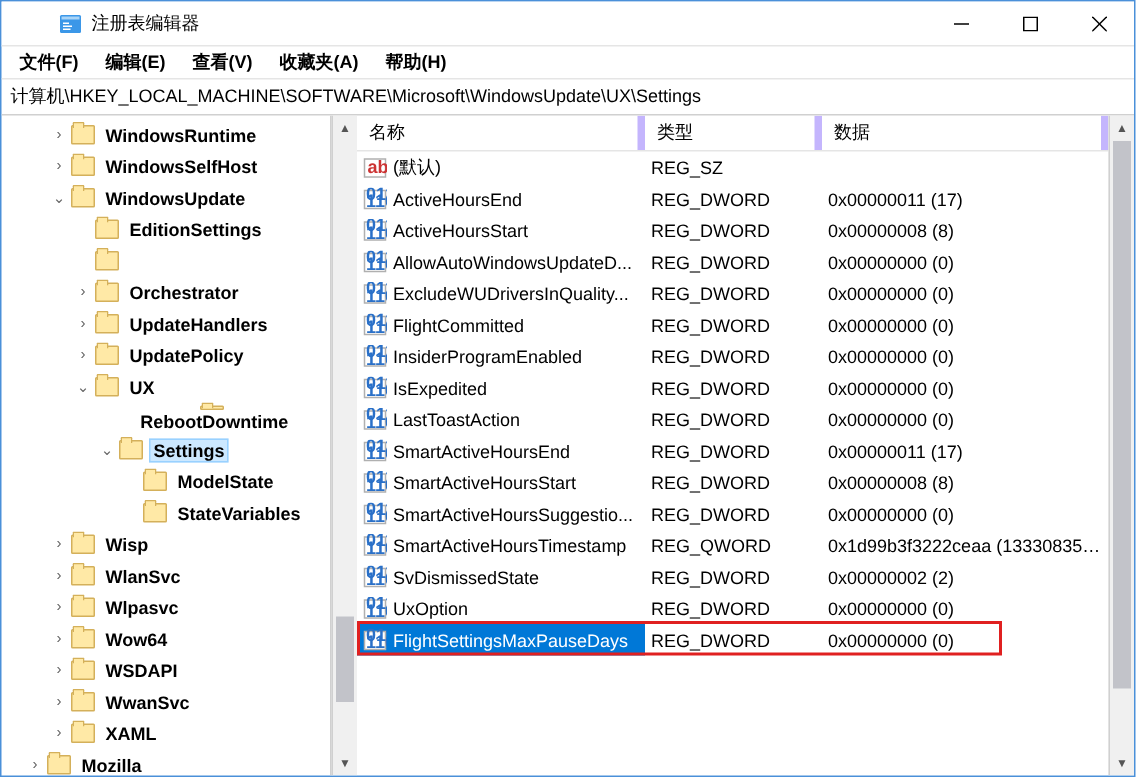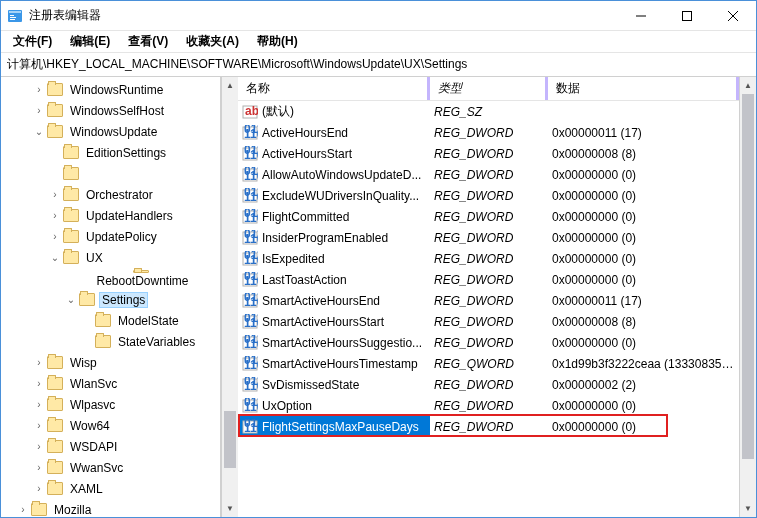--- a/index.html
+++ b/index.html
@@ -1,49 +1,49 @@
 <!DOCTYPE html>
 <html><head>
 <meta charset="utf-8">
 <style>
 * { margin: 0; padding: 0; box-sizing: border-box; font-family: "Microsoft YaHei", "Segoe UI", Tahoma, sans-serif; font-size: 12px; }
 body { background: #fff; width: 757px; height: 518px; border: 1px solid #4a90d9; display: flex; flex-direction: column; overflow: hidden; }
-.titlebar { height: 30px; display: flex; align-items: center; background: #fff; border-bottom: 1px solid #e5e5e5; }
+.titlebar { height: 30px; display: flex; align-items: center; background: #fff; border-bottom: 1px solid #e5e5e5; padding-left: 32px; }
 .titlebar-icon { width: 16px; height: 16px; margin: 0 6px; }
 .titlebar-text { flex: 1; font-size: 12px; }
 .win-btns { display: flex; }
 .win-btn { width: 46px; height: 30px; display: flex; align-items: center; justify-content: center; cursor: pointer; }
 .menubar { height: 22px; display: flex; align-items: center; padding: 0 4px; border-bottom: 1px solid #e5e5e5; gap: 2px; font-weight: bold; }
 .menu-item { padding: 2px 8px; cursor: pointer; }
 .addressbar { height: 24px; border-bottom: 1px solid #d0d0d0; display: flex; align-items: center; padding: 0 6px; }
 .addressbar-text { font-size: 12px; }
 .content { flex: 1; display: flex; overflow: hidden; }
 .tree-pane { width: 220px; border-right: 1px solid #d0d0d0; overflow: auto; padding: 2px 0; position: relative; }
 .tree-node { display: flex; align-items: center; height: 21px; white-space: nowrap; cursor: pointer; }
 .tree-toggle { width: 12px; height: 12px; display: flex; align-items: center; justify-content: center; margin-right: 2px; font-size: 10px; color: #666; }
 .tree-icon { width: 16px; height: 13px; background: #ffe9a6; border: 1px solid #d4b05a; border-radius: 1px; margin-right: 4px; position: relative; }
 .tree-icon::before { content: ""; position: absolute; top: -3px; left: 0; width: 6px; height: 3px; background: #ffe9a6; border: 1px solid #d4b05a; border-bottom: none; border-radius: 1px 1px 0 0; }
-.tree-label { padding: 1px 3px; }
+.tree-label { padding: 1px 3px; font-weight: bold; }
 .tree-label.selected { background: #cce8ff; border: 1px solid #99d1ff; padding: 0 2px; }
 .list-pane { flex: 1; display: flex; flex-direction: column; overflow: hidden; }
 .list-header { height: 24px; display: flex; align-items: center; border-bottom: 1px solid #e5e5e5; }
-.list-header .col { padding: 0 8px; border-right: 3px solid #c4b5fd; height: 100%; display: flex; align-items: center; cursor: pointer; }
+.list-header .col { padding: 0 8px; border-right: 5px solid #c4b5fd; height: 100%; display: flex; align-items: center; cursor: pointer; }
 .list-body { flex: 1; overflow: auto; position: relative; }
 .list-row { height: 21px; display: flex; align-items: center; cursor: pointer; }
 .list-row.selected .cell-name { background: #0078d7; color: #fff; }
 .list-row .cell { padding: 0 4px; white-space: nowrap; overflow: hidden; text-overflow: ellipsis; }
 .cell-name { padding-left: 4px; display: flex; align-items: center; height: 100%; text-align: right; }
 .val-icon { width: 16px; height: 16px; margin-right: 4px; flex-shrink: 0; }
 .highlight-box { position: absolute; border: 2px solid #e02020; pointer-events: none; }
 .scrollbar-v { width: 17px; background: #f0f0f0; border-left: 1px solid #d0d0d0; display: flex; flex-direction: column; }
 .sb-btn { height: 17px; display: flex; align-items: center; justify-content: center; font-size: 8px; color: #555; cursor: pointer; }
 .sb-track { flex: 1; position: relative; }
 .sb-thumb { position: absolute; left: 2px; right: 2px; background: #c2c3c9; border-radius: 0; cursor: pointer; }
 .col-name { width: 192px; }
-.col-type { width: 118px; font-style: italic; }
+.col-type { width: 118px; }
 .col-data { flex: 1; }
 </style>
 </head>
 <body>
 
 <div class="titlebar">
   <svg class="titlebar-icon" viewBox="0 0 16 16">
       <rect x="1" y="2" width="14" height="12" fill="#3b97e8" rx="1"></rect>
       <rect x="2" y="3" width="12" height="2" fill="#a8d4f7"></rect>
       <rect x="3" y="7" width="4" height="1" fill="#fff"></rect>

